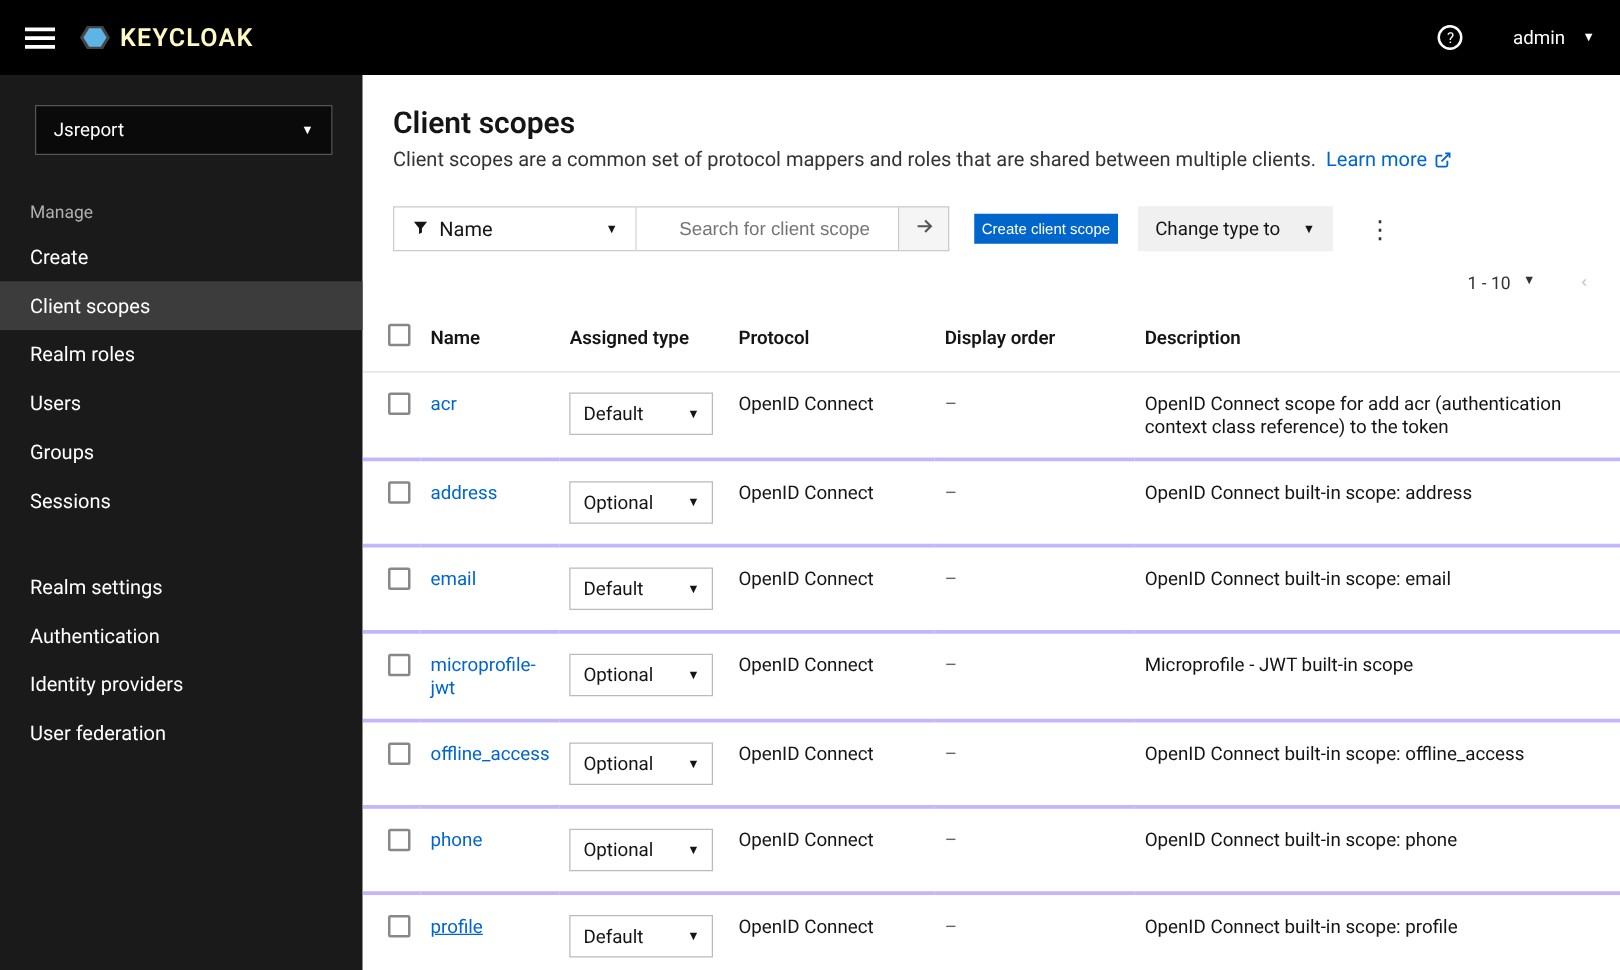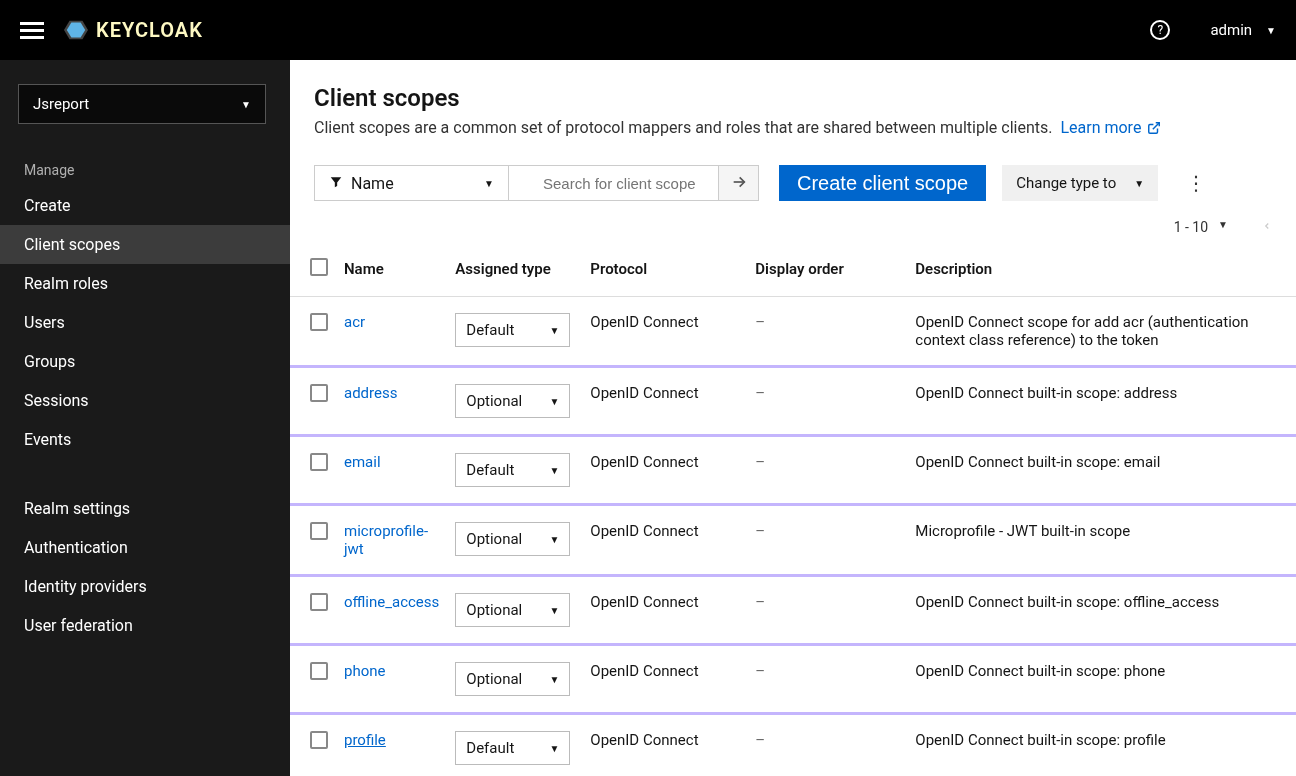--- a/index.html
+++ b/index.html
@@ -53,21 +53,21 @@
   
   .layout { display:flex; height:calc(100% - 60px); }
   .sidebar {
     width: 290px;
     background: #1a1a1a;
     color:#fff;
     padding-top: 24px;
     flex-shrink:0;
   }
   .realm-select {
-    margin: 0 24px 24px 18px;
+    margin: 0 24px 24px 28px;
     border:1px solid #555;
     background:#0a0a0a;
     padding:10px 14px;
     display:flex; align-items:center; justify-content:space-between;
     cursor:pointer;
     font-size:15px;
   }
   .nav-section-label {
     padding: 14px 24px 8px 24px;
     color:#b0b0b0;
@@ -127,22 +127,22 @@
   .submit-btn {
     height:36px; width:40px;
     border:1px solid #ccc; border-left:none;
     background:#f5f5f5;
     display:flex; align-items:center; justify-content:center;
     cursor:pointer;
   }
   .toolbar-gap { width:20px; }
   .primary-btn {
     background:#0066cc; color:#fff;
-    border:none; height:36px;
-    padding:0 18px; font-size:20px;
+    border:none; height:24px;
+    padding:0 6px; font-size:12px;
     cursor:pointer;
   }
   .secondary-dropdown {
     margin-left:16px;
     background:#f0f0f0;
     height:36px;
     padding:17px 14px;
     display:flex; align-items:center; gap:18px;
     cursor:pointer;
     font-size:15px;
@@ -242,21 +242,20 @@
       <span class="caret-down">▼</span>
     </div>
     <div id="nav-container">
         <div class="nav-section-label">Manage</div>
         <div class="nav-item">Create</div>
         <div class="nav-item active">Client scopes</div>
         <div class="nav-item">Realm roles</div>
         <div class="nav-item">Users</div>
         <div class="nav-item">Groups</div>
         <div class="nav-item">Sessions</div>
-        <div class="nav-item">Events</div>
         <div class="nav-gap"></div>
         <div class="nav-item">Realm settings</div>
         <div class="nav-item">Authentication</div>
         <div class="nav-item">Identity providers</div>
         <div class="nav-item">User federation</div>
       </div>
   </div>
 
   <div class="main">
     <div class="page-header">

